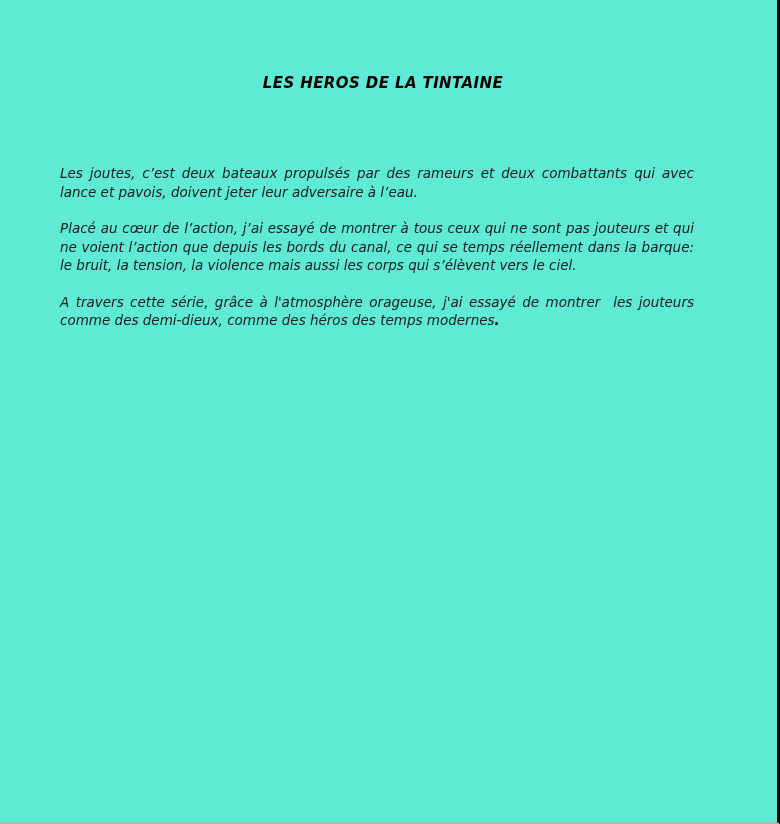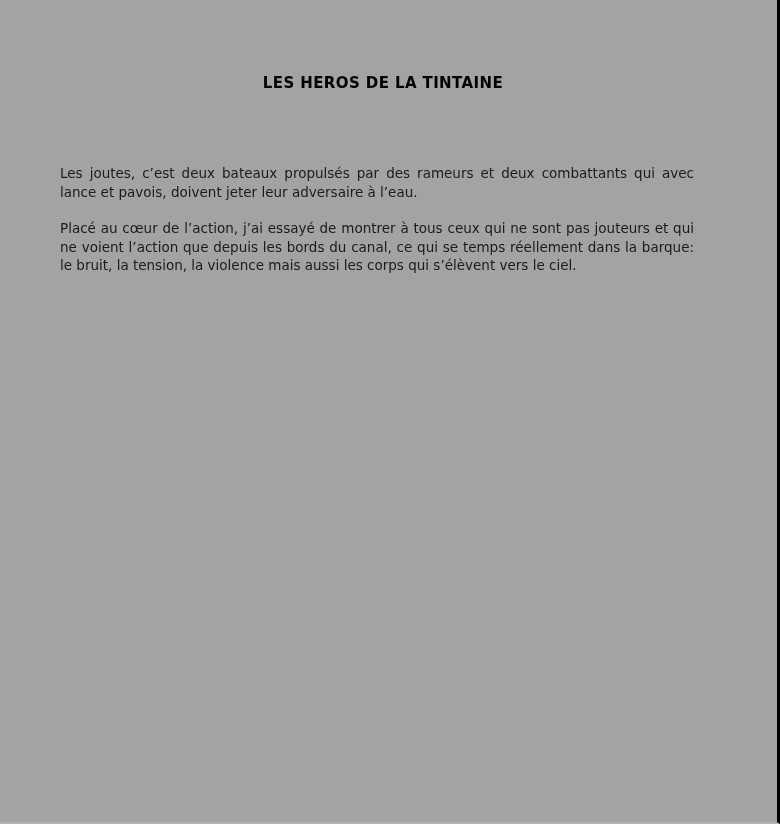--- a/index.html
+++ b/index.html
@@ -5,26 +5,27 @@
   html, body {
     margin: 0;
     padding: 0;
     background: #ffffff;
   }
   .page {
     position: relative;
     box-sizing: border-box;
     width: 780px;
     height: 824px;
-    background: #a3a3a3;
+    background: #5eead4;
     border-right: 3px solid #000000;
     border-bottom: 2px solid #b3b3b3;
     font-family: "DejaVu Sans", "Liberation Sans", sans-serif;
     color: #1a1a1f;
     overflow: hidden;
+    font-style: italic;
   }
   .doc {
     box-sizing: content-box;
     padding: 74px 0 0 60px;
     width: 646px;
   }
   .doc-title {
     font-size: 15px;
     font-weight: bold;
     letter-spacing: 0.4px;
@@ -53,15 +54,18 @@
     <div class="doc-title">LES HEROS DE LA TINTAINE</div>
 
     <p>
       <span>Les joutes, c’est deux bateaux propulsés par des rameurs et deux combattants qui avec lance et pavois, doivent jeter leur adversaire à l’eau.</span>
     </p>
 
     <p>
       <span>Placé au cœur de l’action, j’ai essayé de montrer à tous ceux qui ne sont pas jouteurs et qui ne voient l’action que depuis les bords du canal, ce qui se temps réellement dans la barque: le bruit, la tension, la violence mais aussi les corps qui s’élèvent vers le ciel.</span>
     </p>
 
+    <p>
+      <span>A travers cette série, grâce à l'atmosphère orageuse, j'ai essayé de montrer&nbsp; les jouteurs comme des demi-dieux, comme des héros des temps modernes</span><span class="bold-suffix">.</span>
+    </p>
 
   </div>
 </div>
 
 </body></html>

